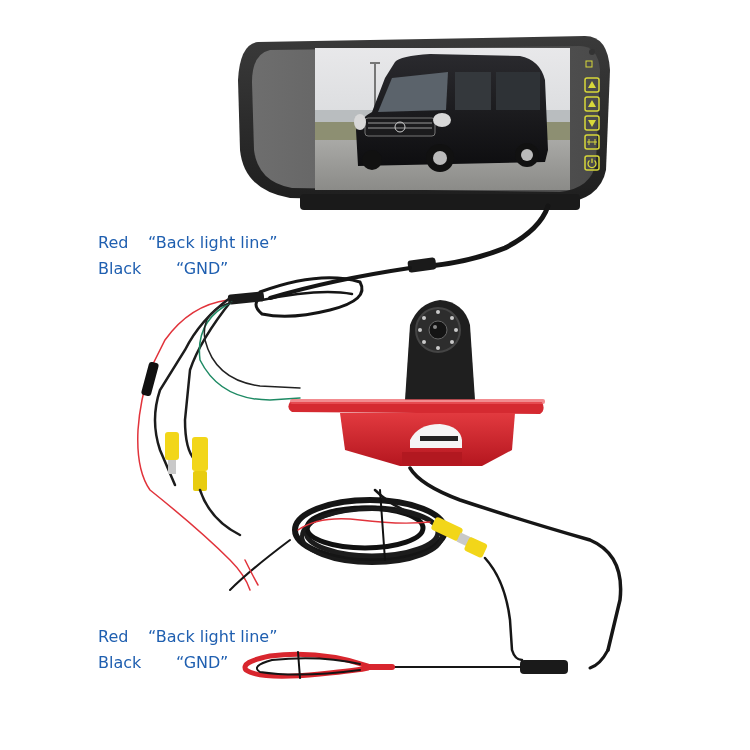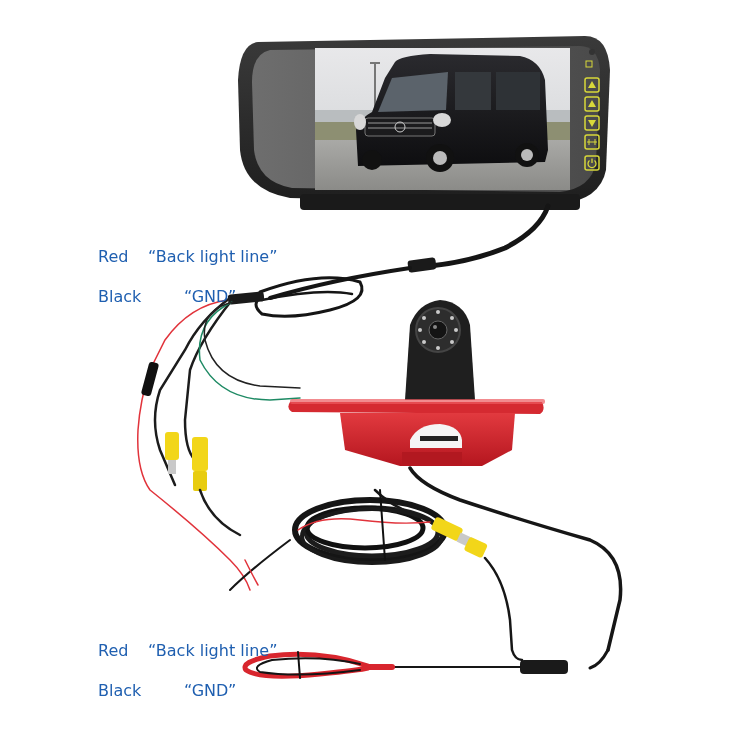--- a/index.html
+++ b/index.html
@@ -1,25 +1,25 @@
 <!DOCTYPE html>
 <html><head>
   <meta charset="utf-8">
   <style>
     html, body { margin: 0; padding: 0; background: #ffffff; }
     body { width: 750px; height: 750px; position: relative; overflow: hidden; font-family: "DejaVu Sans", sans-serif; }
     #scene { position: absolute; left: 0; top: 0; width: 750px; height: 750px; }
     .label-block { position: absolute; color: #1f5fb0; font-family: "DejaVu Sans", sans-serif; font-size: 16px; line-height: 26px; }
-    .label-block .row { position: relative; height: 26px; white-space: nowrap; margin-top: 14px; }
+    .label-block .row { position: relative; height: 26px; white-space: nowrap; }
     .label-block .color { position: absolute; left: 0; }
     .label-block .fn { position: absolute; }
     #labels-top { left: 98px; top: 230px; width: 220px; height: 56px; }
     #labels-bottom { left: 98px; top: 624px; width: 220px; height: 56px; }
     .fn-1 { left: 50px; }
-    .fn-2 { left: 86px; }
+    .fn-2 { left: 78px; }
   </style>
 </head>
 <body>
 
 <svg id="scene" width="750" height="750" viewBox="0 0 750 750" xmlns="http://www.w3.org/2000/svg">
   <defs>
     <linearGradient id="bezelGrad" x1="0" y1="0" x2="0" y2="1">
       <stop offset="0" stop-color="#3a3a3a"></stop>
       <stop offset="1" stop-color="#1e1e1e"></stop>
     </linearGradient>

